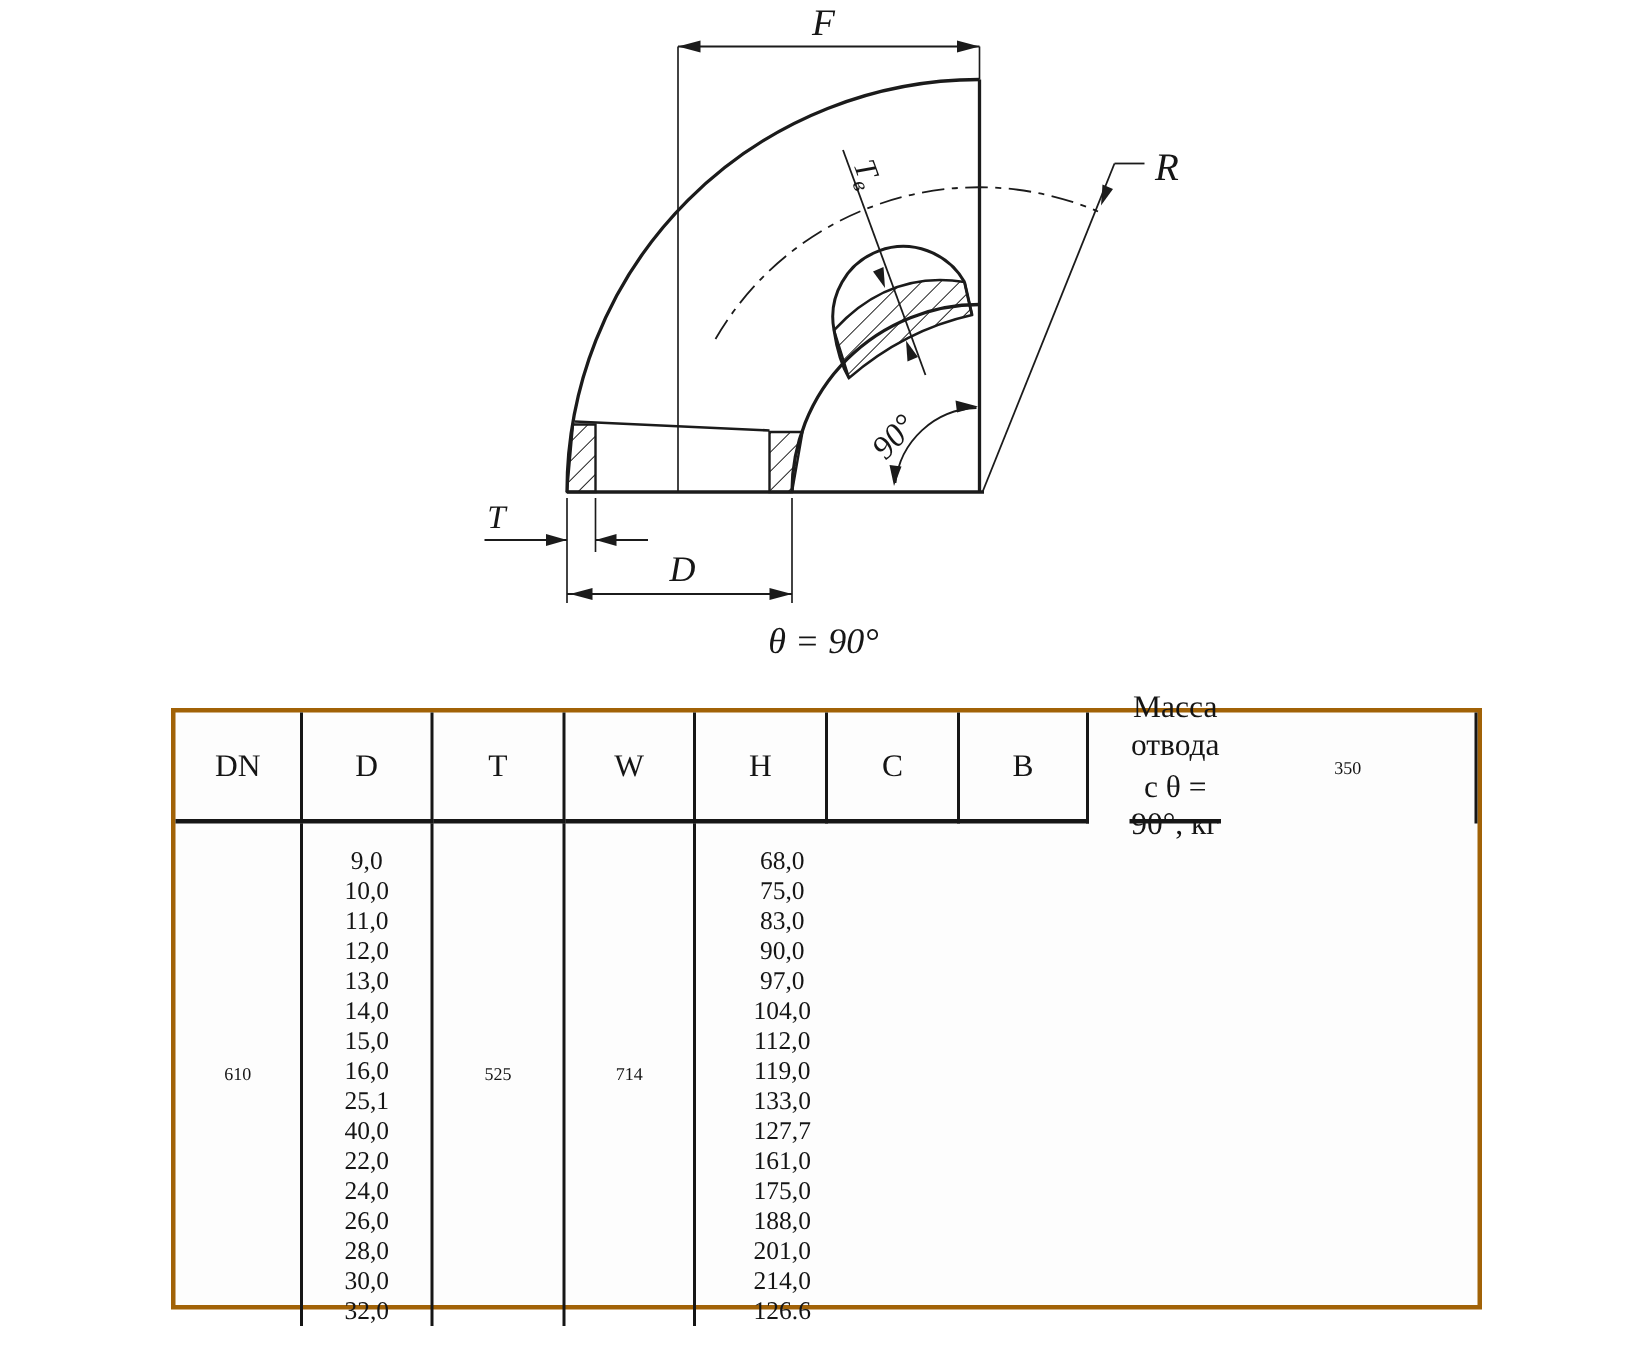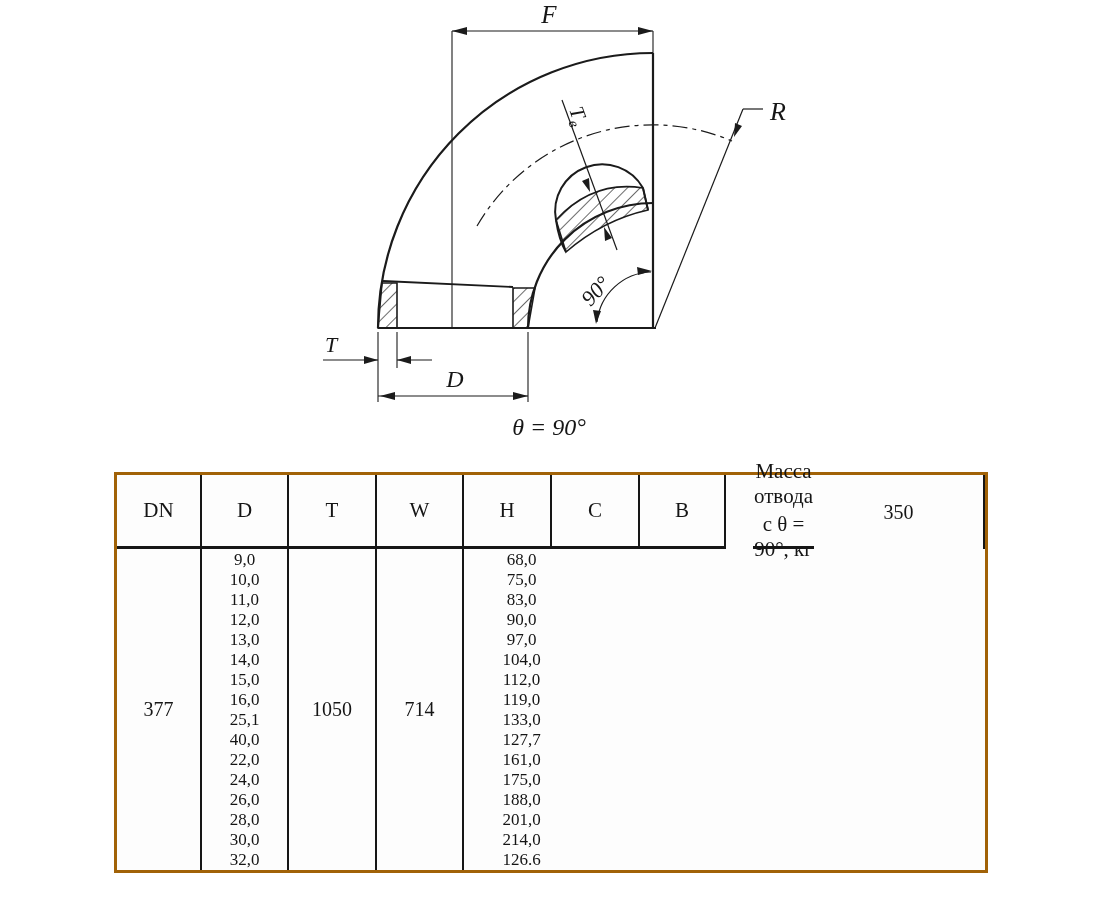--- a/index.html
+++ b/index.html
@@ -22,26 +22,26 @@
     border-right:2px solid #161616;
     display:flex;align-items:center;justify-content:center;
     box-sizing:border-box;
   }
   .cell.last{border-right:none;margin-left:27px;}
   .hdr{
     border-bottom:3px solid #161616;
     font-size:21px;line-height:1.2;text-align:center;
   }
   .hdr .two-line{display:flex;flex-direction:column;gap:2px;}
-  .body-cell{font-size:20px;}
+  .body-cell{font-size:12px;}
   .list-cell{
     align-items:flex-start;
     font-size:17px;
   }
-  .list-cell .lines{width:100%;padding-top:1px;}
+  .list-cell .lines{width:100%;padding-top:15px;}
   .list-cell .lines div{
     height:20px;line-height:20px;text-align:center;
   }
 </style>
 </head>
 <body>
 
 <div class="canvas">
 
   <svg class="drawing-svg" width="1100" height="460" viewBox="0 0 1100 460">
@@ -156,42 +156,42 @@
         <span>B</span>
       </div>
     <div class="cell hdr last">
       <span class="two-line">
         <span>Масса отвода</span>
         <span>с θ = 90°, кг</span>
       </span>
     </div>
 
     <div class="cell body-cell">350</div>
-    <div class="cell body-cell">377</div>
+    <div class="cell body-cell">610</div>
     <div class="cell body-cell list-cell">
       <div class="lines">
           <div>9,0</div>
           <div>10,0</div>
           <div>11,0</div>
           <div>12,0</div>
           <div>13,0</div>
           <div>14,0</div>
           <div>15,0</div>
           <div>16,0</div>
           <div>25,1</div>
           <div>40,0</div>
           <div>22,0</div>
           <div>24,0</div>
           <div>26,0</div>
           <div>28,0</div>
           <div>30,0</div>
           <div>32,0</div>
         </div>
     </div>
-    <div class="cell body-cell">1050</div>
+    <div class="cell body-cell">525</div>
     <div class="cell body-cell">714</div>
     <div class="cell body-cell list-cell last">
       <div class="lines">
           <div>68,0</div>
           <div>75,0</div>
           <div>83,0</div>
           <div>90,0</div>
           <div>97,0</div>
           <div>104,0</div>
           <div>112,0</div>

